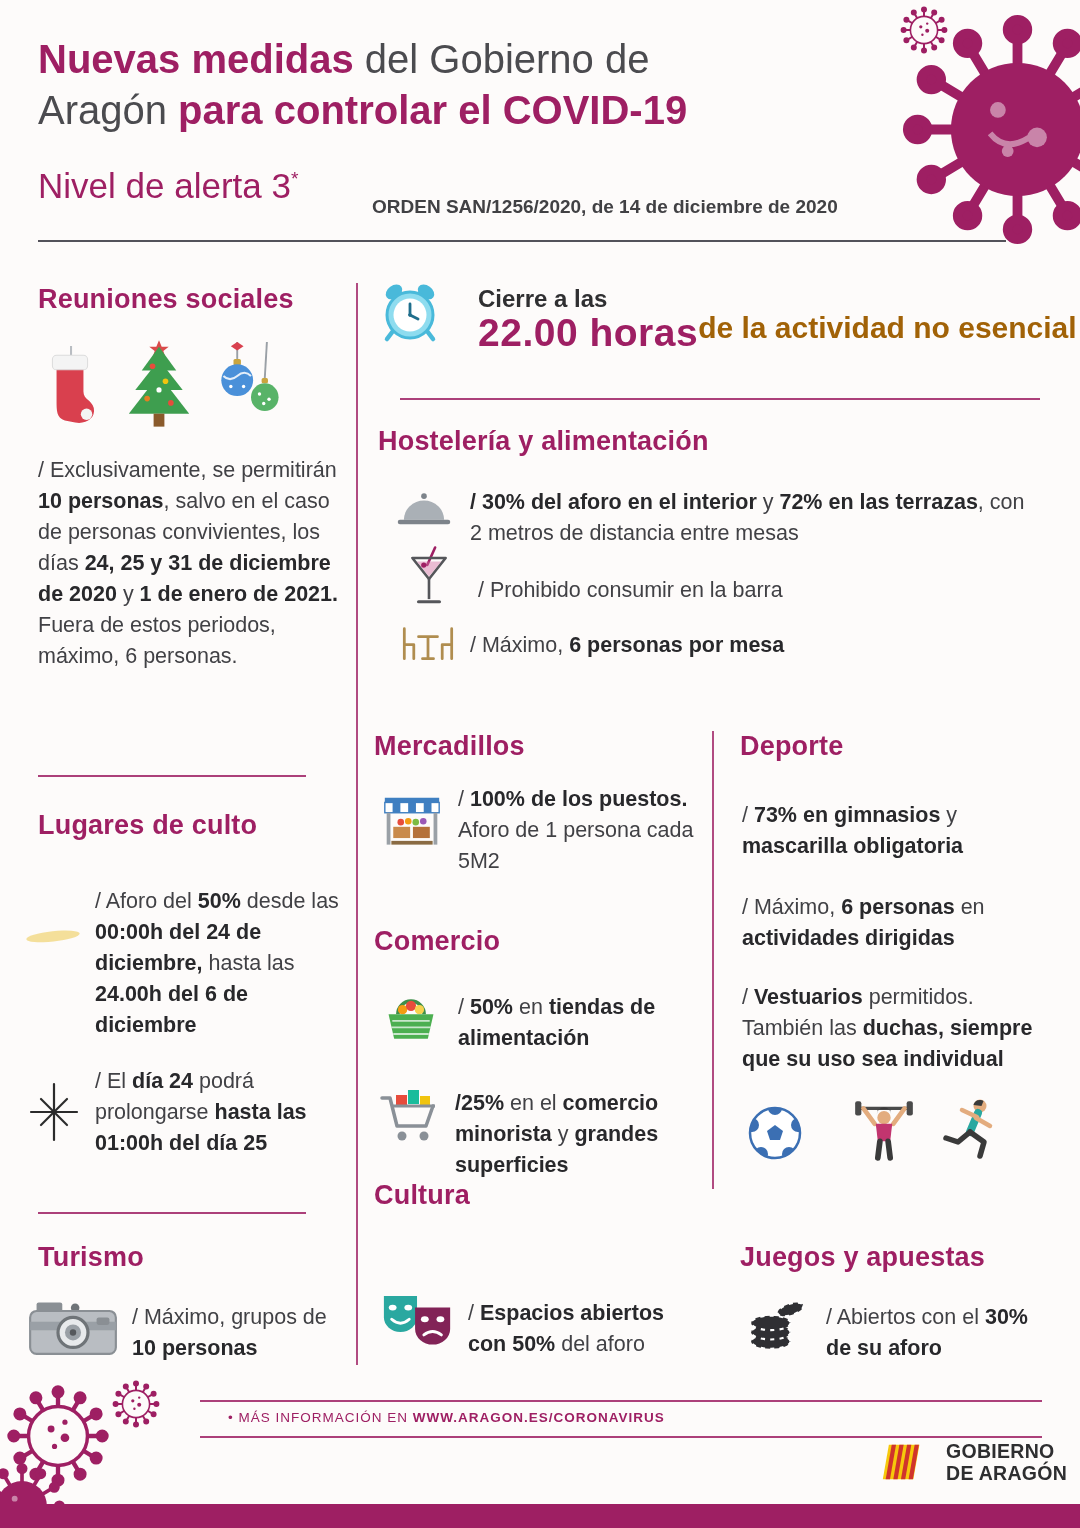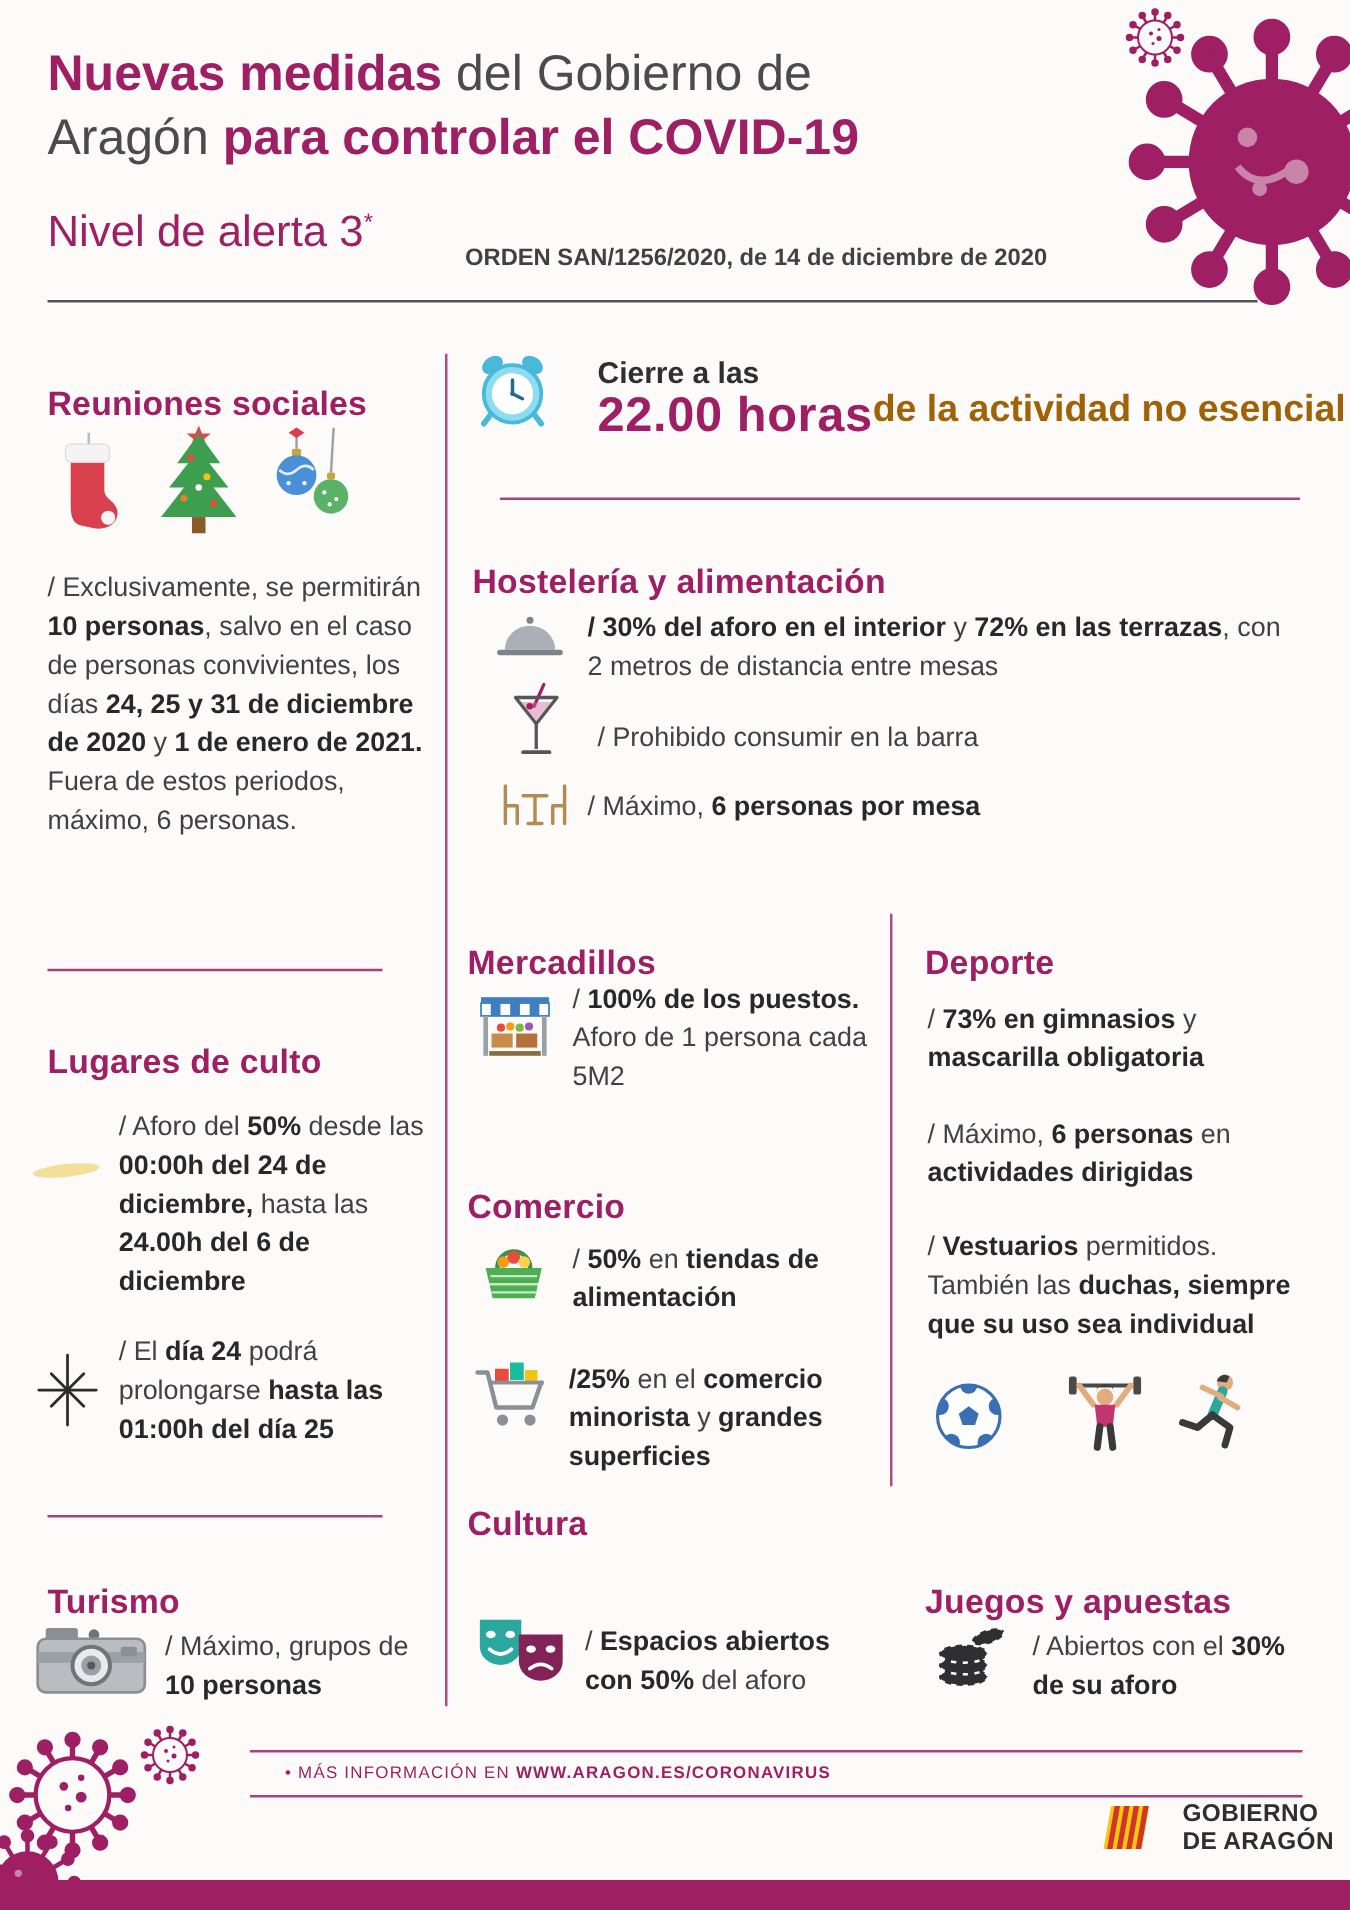--- a/index.html
+++ b/index.html
@@ -1,19 +1,19 @@
 <!DOCTYPE html>
 <html style="--accent: #9e1f63; --bg: #fdfbfa; --text_dark: #414145; --clock_blue: #49b9da; --table_tan: #b08d4f; --bottom_bar: #9e1f63;"><head>
 <meta charset="utf-8">
 <style>
   html,body{margin:0;padding:0;}
   body{font-family:"Liberation Sans","DejaVu Sans",sans-serif;}
   .page{position:relative;width:1080px;height:1528px;background:var(--bg,#fdfbfa);overflow:hidden;color:#414145;}
   .abs{position:absolute;}
-  .sec{font-size:27px;font-weight:700;color:var(--accent,#9e1f63);letter-spacing:.2px;margin-top:24px;}
+  .sec{font-size:27px;font-weight:700;color:var(--accent,#9e1f63);letter-spacing:.2px;}
   .t{font-size:21.5px;line-height:31px;color:#414145;}
   .sb{font-weight:700;}
   .t .sb{color:#28282b;}
   .sc{color:var(--accent,#9e1f63);}
   .rule-h{background:var(--accent,#9e1f63);height:2px;opacity:.85;}
   .rule-v{background:var(--accent,#9e1f63);width:2px;opacity:.8;}
   svg{display:block;}
 
   #title{left:38px;top:34px;font-size:40px;line-height:51px;color:#4b4b4f;font-weight:400;}
   #nivel{left:38px;top:166px;font-size:35px;color:var(--accent,#9e1f63);font-weight:400;}

